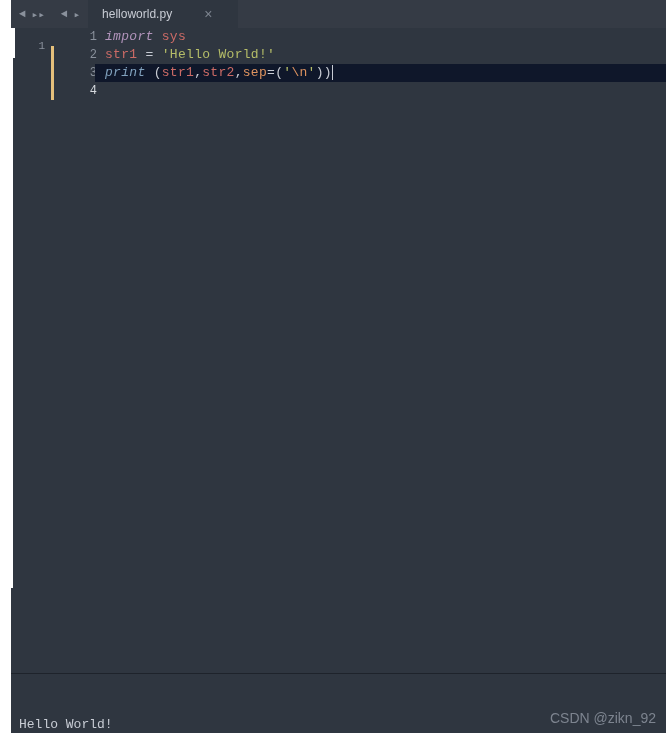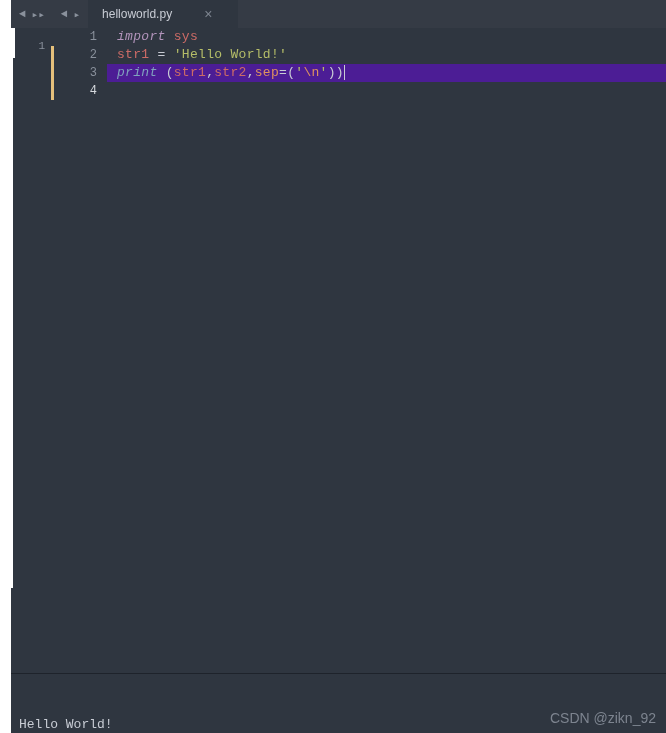--- a/index.html
+++ b/index.html
@@ -116,35 +116,35 @@
 .gutter .ln.active { color: #d6d9de; }
 .line-marker {
   position: absolute;
   left: 0;
   width: 3px;
   height: 18px;
   background: #e5c07b;
 }
 .code-lines {
   position: absolute;
-  left: 56px;
+  left: 44px;
   right: 0;
   top: 0;
 }
 .code-line {
   height: 18px;
   line-height: 18px;
   white-space: pre;
   font-size: 13px;
   color: #c8ccd4;
   padding-left: 10px;
   letter-spacing: 0.3px;
 }
 .code-line.current {
-  background: #4c1d95;
+  background: #0f172a;
 }
 .kw { color: #b294bb; font-style: italic; }
 .nm { color: #cc6b66; }
 .op { color: #c8ccd4; }
 .str { color: #b5bd68; margin-top: 16px; }
 .fn { color: #81a2be; font-style: italic; }
 .param { color: #de935f; }
 .esc { color: #de935f; }
 .pn { color: #c8ccd4; }
 .caret-end {

